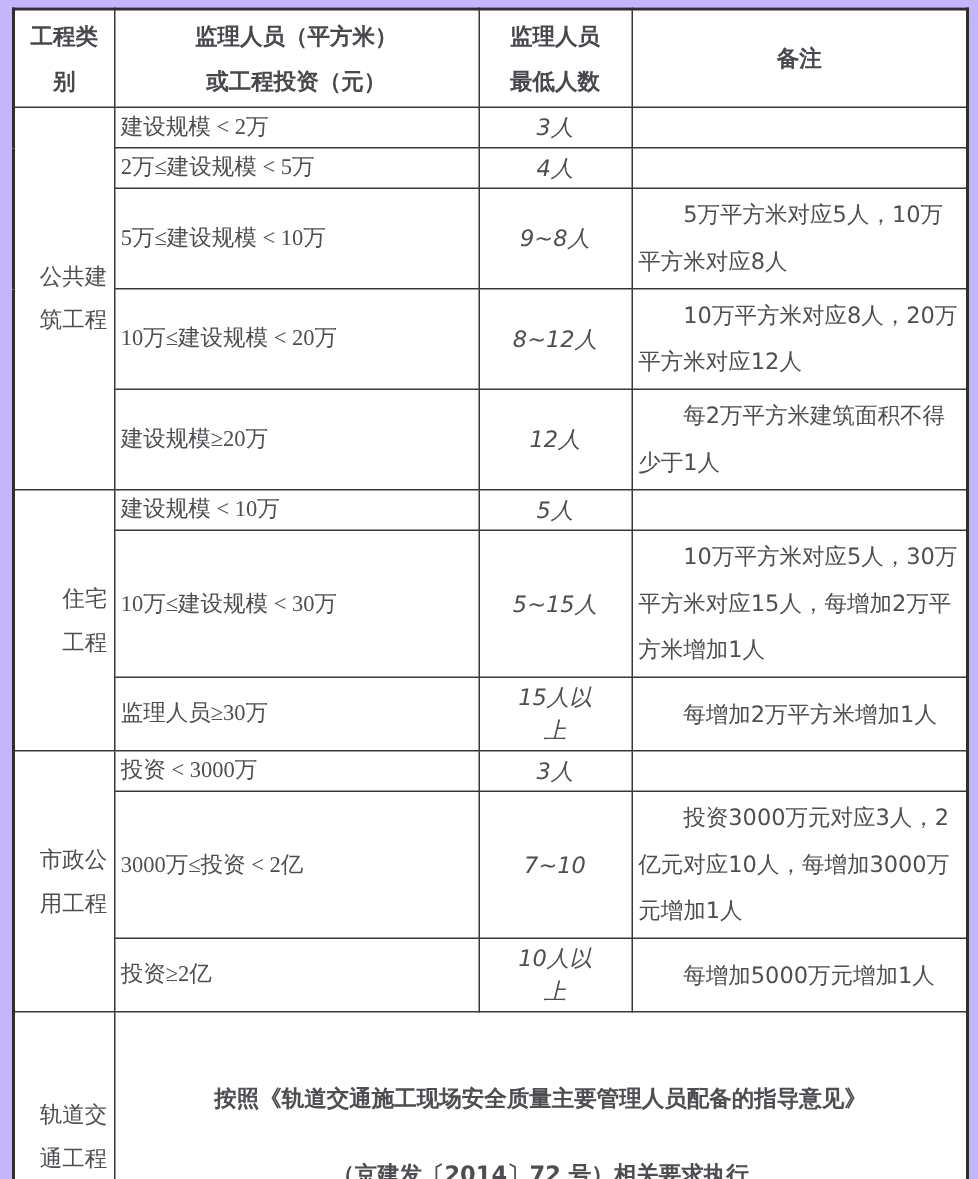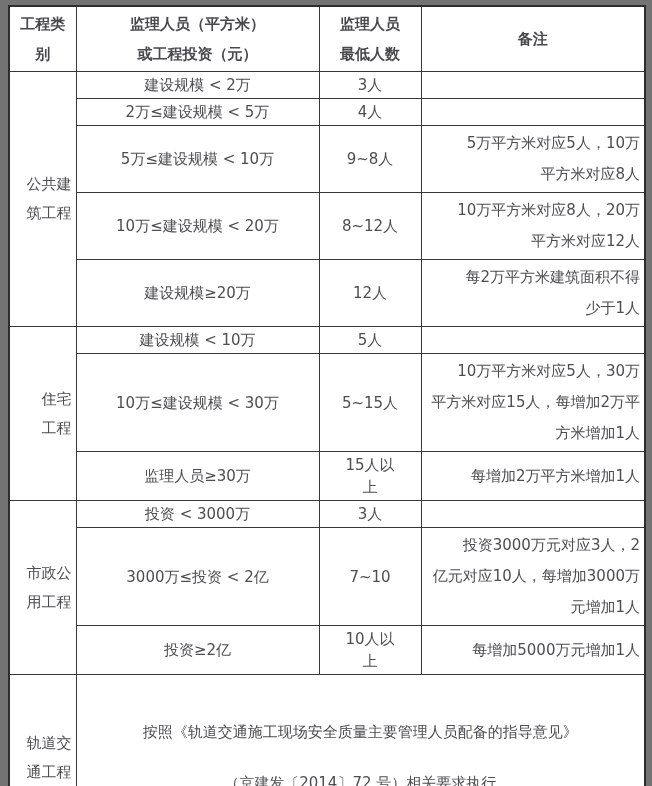--- a/index.html
+++ b/index.html
@@ -5,21 +5,21 @@
   html, body {
     margin: 0;
     padding: 0;
     background: #fbfbfb;
     font-family: "DejaVu Sans", "Liberation Sans", sans-serif;
   }
   .page {
     position: relative;
     width: 652px;
     height: 786px;
-    background: #737373;
+    background: #c4b5fd;
     overflow: hidden;
   }
   table.spec {
     position: absolute;
     left: 8px;
     top: 5px;
     width: 636px;
     border-collapse: collapse;
     table-layout: fixed;
     background: #ffffff;
@@ -39,40 +39,42 @@
     white-space: pre-line;
     line-height: 30px;
     color: #48484e;
   }
   td.category {
     text-align: right;
     white-space: pre-line;
     line-height: 29px;
   }
   td.scale {
-    text-align: center;
     line-height: 22px;
+    font-family: Liberation Serif, serif;
   }
   td.mincount {
     text-align: center;
     white-space: pre-line;
     line-height: 22px;
+    font-style: italic;
   }
   td.remark {
-    text-align: right;
+    text-align: left;
     text-indent: 2em;
     line-height: 31px;
     padding: 4px 8px;
   }
   td.railnote {
     text-align: center;
     vertical-align: middle;
   }
   td.railnote .note-line {
     line-height: 24px;
+    font-weight: bold;
   }
   td.railnote .note-line + .note-line {
     margin-top: 27px;
   }
 </style>
 </head>
 <body>
 
 <div class="page">
   <table class="spec">

